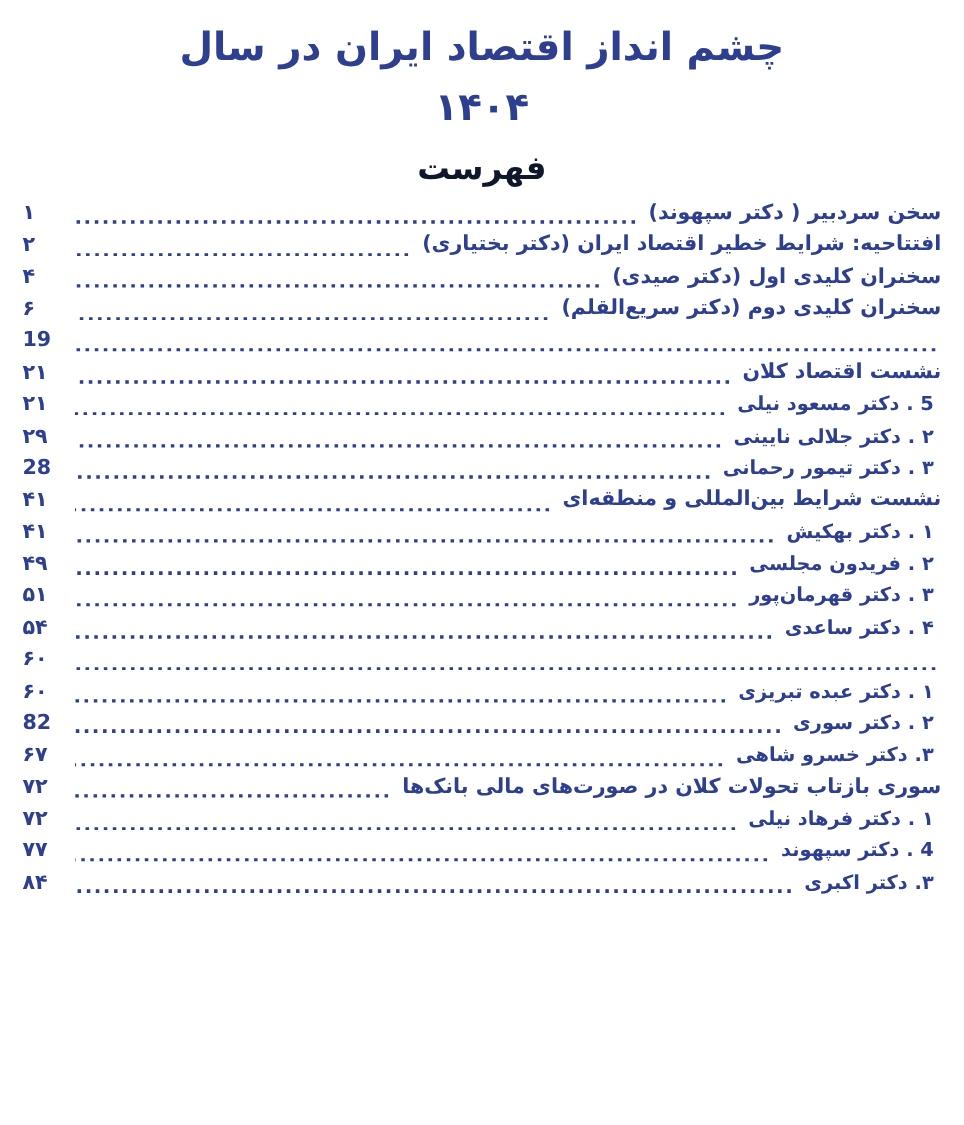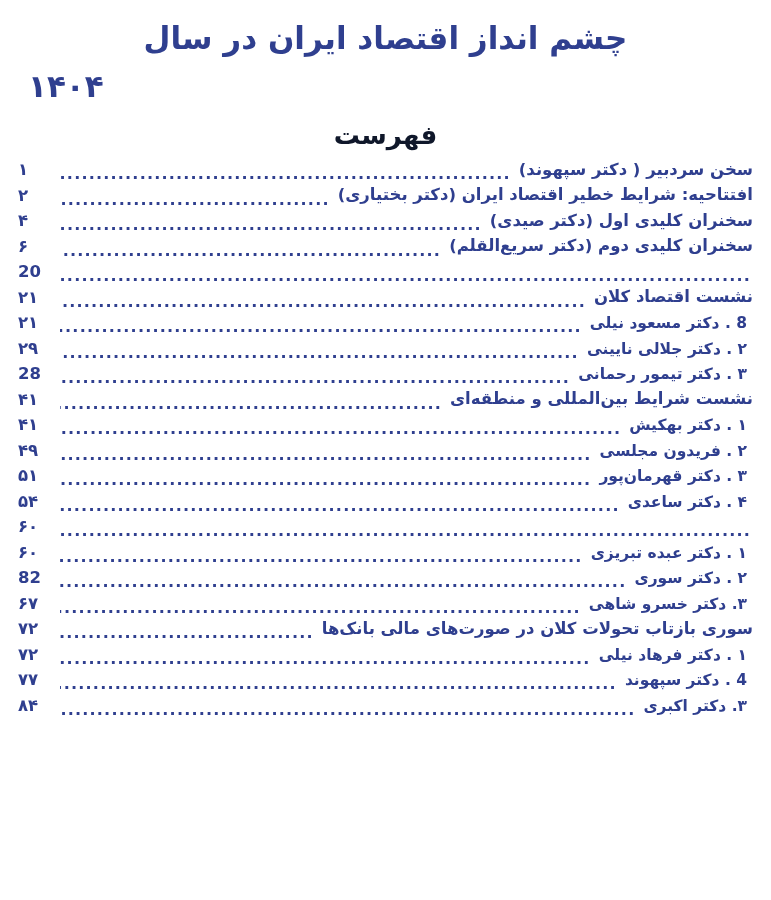--- a/index.html
+++ b/index.html
@@ -26,21 +26,21 @@
     font-weight: bold;
     font-size: 31px;
     line-height: 1.55;
     text-align: center;
     direction: rtl;
     padding: 14px 28px 0 28px;
     letter-spacing: 0px;
   }
   .doc-title .line2 {
     display: block;
-    text-align: left;
+    text-align: center;
   }
   .toc-heading {
     color: #0f172a;
     font-weight: bold;
     font-size: 26px;
     text-align: center;
     margin-top: 10px;
     margin-bottom: 10px;
   }
   .toc {
@@ -122,29 +122,29 @@
         <span class="dots"></span>
         <span class="page-num">۴</span>
       </div>
       <div class="toc-row">
         <span class="label">سخنران کلیدی دوم (دکتر سریع‌القلم)</span>
         <span class="dots"></span>
         <span class="page-num">۶</span>
       </div>
       <div class="toc-row">
         <span class="dots"></span>
-        <span class="page-num">20</span>
+        <span class="page-num">19</span>
       </div>
       <div class="toc-row">
         <span class="label">نشست اقتصاد کلان</span>
         <span class="dots"></span>
         <span class="page-num">۲۱</span>
       </div>
       <div class="toc-row sub">
-        <span class="label">8 . دکتر مسعود نیلی</span>
+        <span class="label">5 . دکتر مسعود نیلی</span>
         <span class="dots"></span>
         <span class="page-num">۲۱</span>
       </div>
       <div class="toc-row sub">
         <span class="label">۲ . دکتر جلالی نایینی</span>
         <span class="dots"></span>
         <span class="page-num">۲۹</span>
       </div>
       <div class="toc-row sub">
         <span class="label">۳ . دکتر تیمور رحمانی</span>

